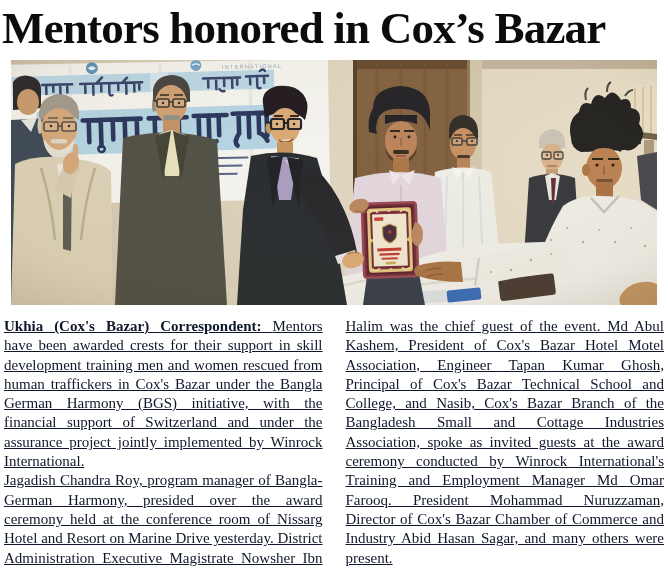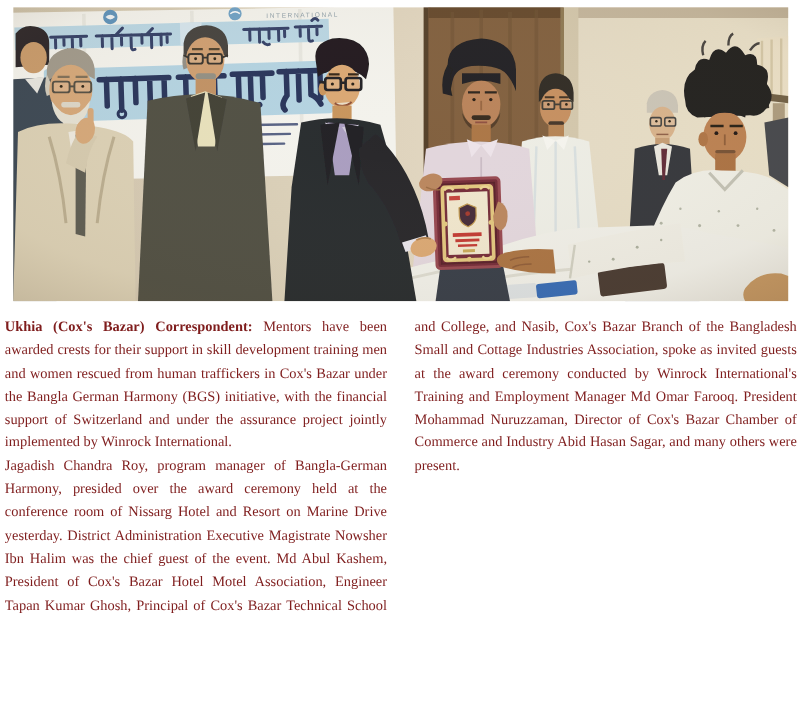--- a/index.html
+++ b/index.html
@@ -22,35 +22,37 @@
     width:646px;height:245px;
     margin:6px 0 0 11px;
   }
   .photo-wrap svg{display:block;}
   .article{
     margin:12px 4px 0 4px;
     height:268px;
     column-count:2;
     column-gap:23px;
     column-fill:auto;
-    font-size:12px;
+    font-size:15px;
     line-height:19.3px;
     text-align:justify;
-    color:#7f1d1d;
+    color:#0f172a;
     hyphens:auto;
+    text-decoration:underline;
     -webkit-hyphens:auto;
   }
   .article p{margin:0;padding:0;}
   .leadin{font-weight:700;}
 </style>
 </head>
 <body>
 
 <div class="sheet">
 
+  <h1 class="headline">Mentors honored in Cox’s Bazar</h1>
 
   <div class="photo-wrap" aria-label="Officials hand over a wooden crest at an award ceremony; a Bengali banner of Winrock International hangs behind the group">
     <svg viewBox="0 0 646 245" width="646" height="245" xmlns="http://www.w3.org/2000/svg">
       <defs>
         <linearGradient id="wall" x1="0" y1="0" x2="1" y2="0">
           <stop offset="0" stop-color="#cfc4ad"></stop>
           <stop offset="0.55" stop-color="#e2d8c2"></stop>
           <stop offset="1" stop-color="#ece3cd"></stop>
         </linearGradient>
         <radialGradient id="vg" cx="0.5" cy="0.45" r="0.8">

